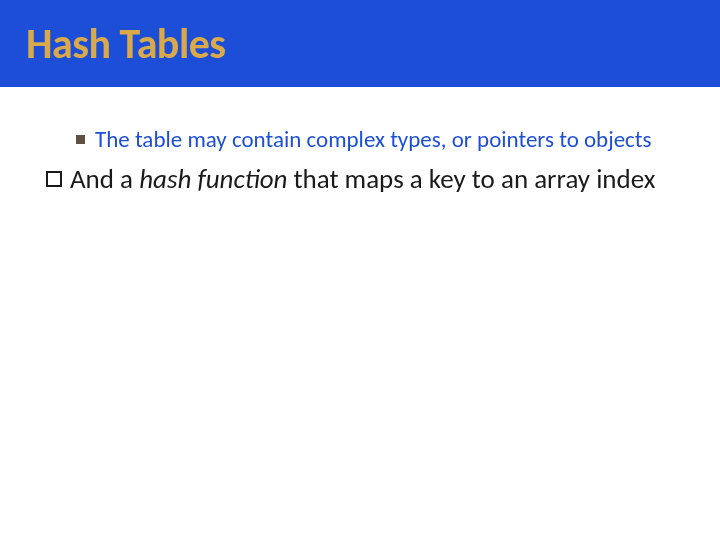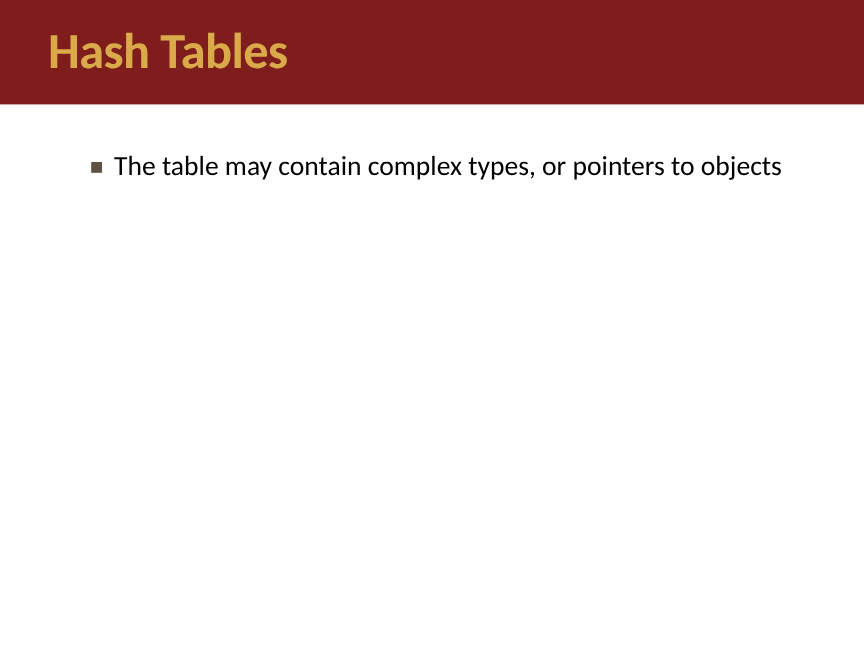--- a/index.html
+++ b/index.html
@@ -4,22 +4,22 @@
 <style>
   * { margin: 0; padding: 0; box-sizing: border-box; }
   body {
     width: 720px;
     height: 540px;
     background: #ffffff;
     font-family: Calibri, 'Segoe UI', sans-serif;
     overflow: hidden;
   }
   .title-bar {
-    background: #7f1d1d;
-    padding: 18px 0 18px 40px;
+    background: #1d4ed8;
+    padding: 18px 0 18px 26px;
     width: 100%;
   }
   .title {
     color: #d9a94a;
     font-size: 42px;
     font-weight: 700;
     letter-spacing: -0.5px;
   }
   .content {
     padding: 28px 36px 0 46px;
@@ -39,21 +39,21 @@
     border: 2px solid #1a1a1a;
     margin-right: 8px;
     margin-top: 8px;
     flex-shrink: 0;
   }
   .bullet-l1 .text {
     flex: 1;
   }
   .bullet-l2 {
     font-size: 23px;
-    color: #000000;
+    color: #1d4ed8;
     margin-left: 30px;
     margin-top: 6px;
     margin-bottom: 2px;
     line-height: 1.22;
     display: flex;
     align-items: flex-start;
   }
   .bullet-l2 .mark {
     display: inline-block;
     width: 9px;
@@ -78,14 +78,20 @@
 
 <div class="content">
 
 
   <div class="bullet-l2 gap-top">
     <span class="mark"></span>
     <span class="text">The table may contain complex types, or pointers to objects</span>
   </div>
 
 
+  <div class="bullet-l1 gap-top">
+    <span class="mark"></span>
+    <span class="text">
+      <span>And a </span><span class="italic">hash function</span><span> that maps a key to an array index</span>
+    </span>
+  </div>
 
 </div>
 
 </body></html>

